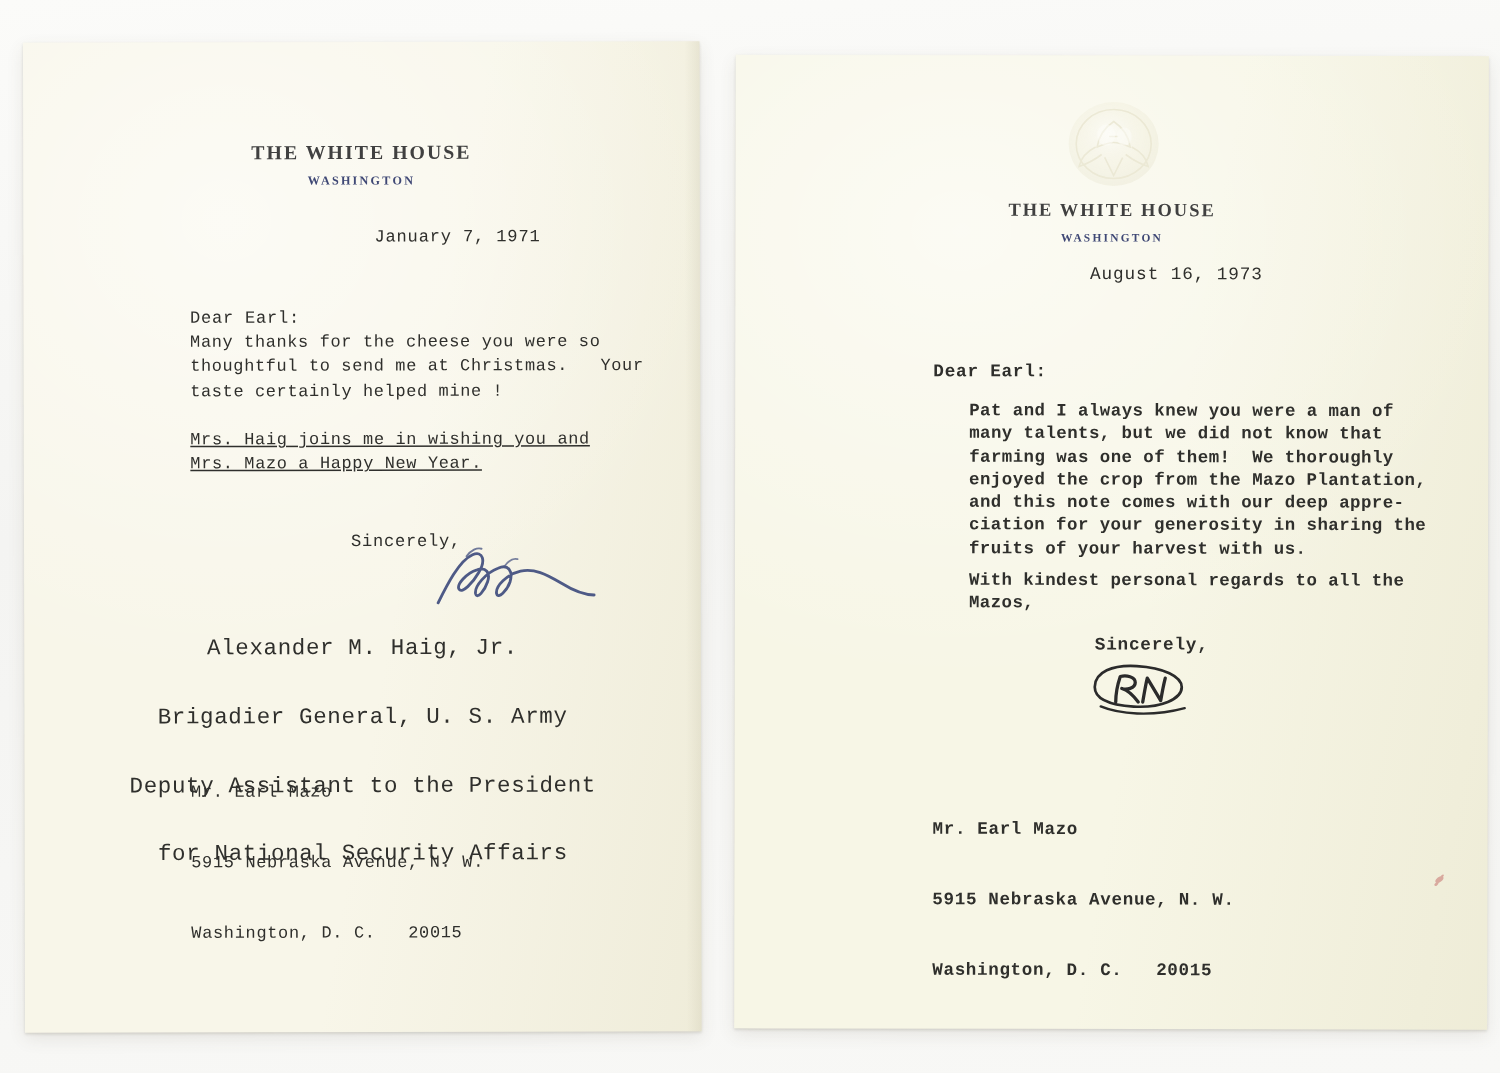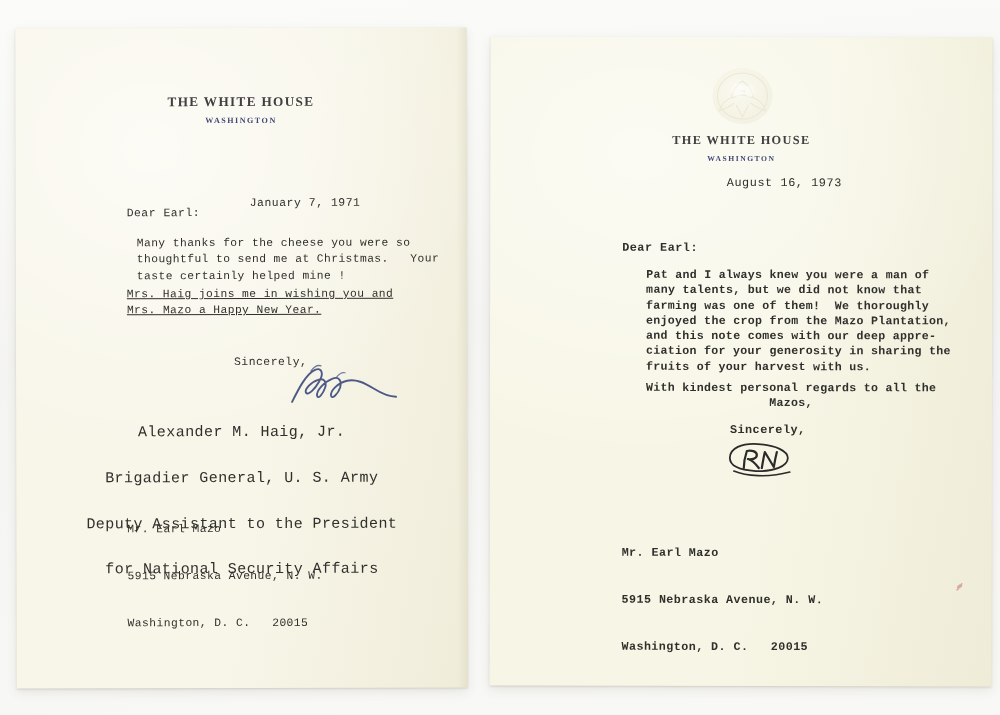--- a/index.html
+++ b/index.html
@@ -96,37 +96,36 @@
   #sheet-one .lh-title { font-size: 13.2px; }
   #sheet-one .lh-sub  { font-size: 8.1px; letter-spacing: 1.5px; margin-top: 6px; }
   #sheet-one .head-block { position: absolute; left: 0; right: 0; top: 66px; }
 
   #sheet-one .date {
     position: absolute;
     left: 234px;
     top: 125px;
     font-size: 11.4px;
     letter-spacing: 0.55px;
-    margin-top: 44px;
   }
   #sheet-one .salutation {
     position: absolute;
     left: 111px;
     top: 179px;
     font-size: 11.4px;
     letter-spacing: 0.5px;
   }
   #sheet-one .para {
     position: absolute;
     left: 111px;
     font-size: 11.3px;
     line-height: 16.4px;
     letter-spacing: 0.42px;
   }
-  #sheet-one .para-1 { top: 207px; margin-left: 10px; }
+  #sheet-one .para-1 { top: 193px; }
   #sheet-one .para-2 { top: 258px; text-decoration: underline; }
   #sheet-one .closing {
     position: absolute;
     left: 218px;
     top: 328px;
     font-size: 11.4px;
     letter-spacing: 0.5px;
   }
   #sheet-one .sig-block {
     position: absolute;
@@ -195,21 +194,21 @@
   #sheet-two .para {
     position: absolute;
     left: 132px;
     font-size: 11.6px;
     line-height: 15.3px;
     letter-spacing: 0.3px;
     font-weight: 700;
     margin-left: 24px;
   }
   #sheet-two .para-1 { top: 230px; }
-  #sheet-two .para-2 { top: 343px; text-align: center; }
+  #sheet-two .para-2 { top: 343px; }
   #sheet-two .closing {
     position: absolute;
     left: 240px;
     top: 386px;
     font-size: 11.8px;
     letter-spacing: 0.5px;
     font-weight: 700;
   }
   #sheet-two .addr {
     position: absolute;

